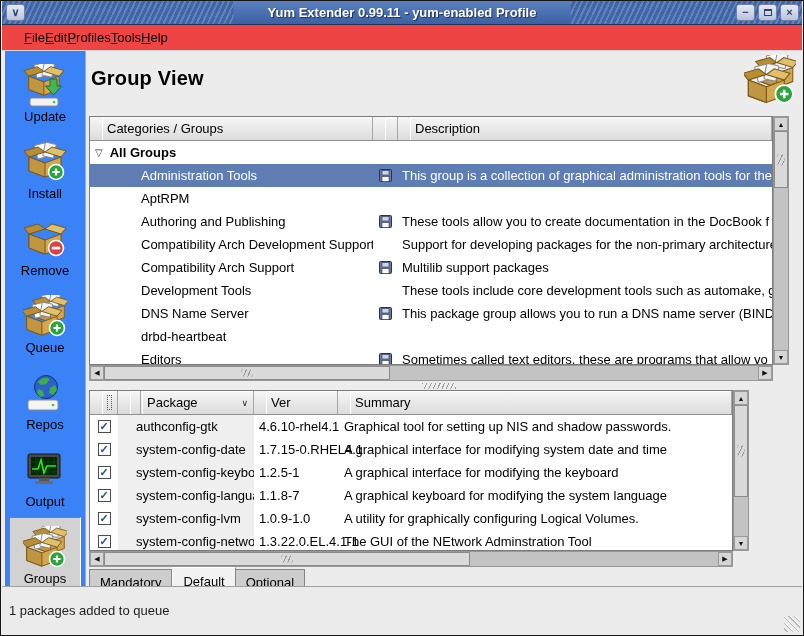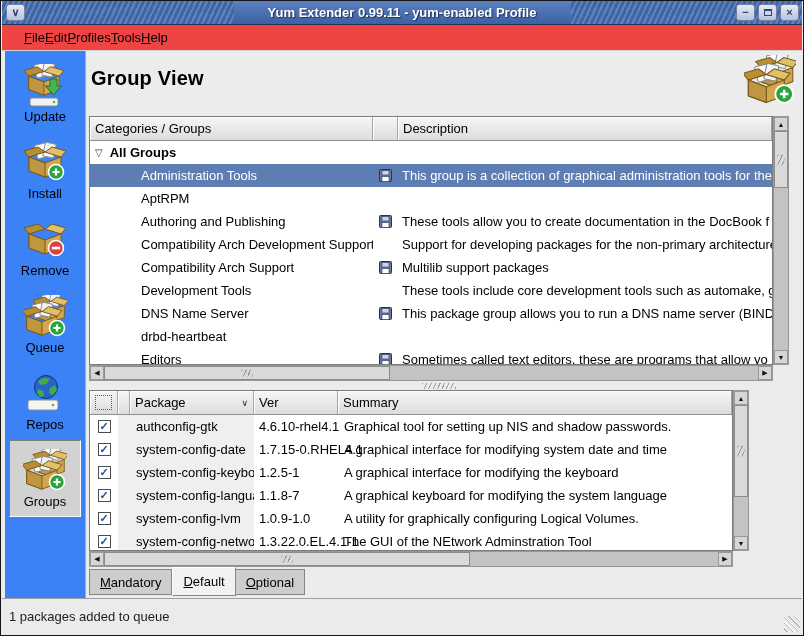--- a/index.html
+++ b/index.html
@@ -50,21 +50,21 @@
   
   .pane { position:absolute; }
   .pane .view { position:absolute; left:0; top:0; right:16px; bottom:16px;
     border:1px solid #7c7c7c; background:#fff; overflow:hidden; }
   .tree-pane { left:88px; top:115px; width:700px; height:265px; }
   .pkg-pane  { left:88px; top:389px; width:660px; height:177px; }
 
   .hdr { display:grid; height:24px; background:linear-gradient(#f6f6f6,#dcdcdc);
     border-bottom:1px solid #8f8f8f; font-size:13px; }
   .hdr .hcell { border-right:1px solid #a6a6a6; box-shadow:inset 1px 1px 0 #fff;
-    display:flex; align-items:center; padding:0 5px; overflow:hidden; white-space:nowrap; }
+    display:flex; align-items:center; padding:0 5px; overflow:hidden; white-space:nowrap;margin-left:12px; }
   .tgrid { grid-template-columns:283px 25px 1fr; }
   .pgrid { grid-template-columns:28px 12px 124px 84px 1fr; }
 
   .trow, .prow { display:grid; height:23px; align-items:center; font-size:13px; }
   .trow { grid-template-columns:283px 25px 1fr; }
   .prow { grid-template-columns:28px 12px 124px 84px 1fr; }
   .cell { height:100%; display:flex; align-items:center; overflow:hidden; white-space:nowrap; }
   .gname { padding-left:51px; }
   .root-row { font-weight:bold; }
   .root-row .gname { padding-left:5px; gap:7px; }
@@ -109,21 +109,21 @@
   
   .tabs { position:absolute; left:88px; top:568px; display:flex; align-items:flex-start; }
   .tab { height:26px; padding:0 10px; background:#cdcdcd;
     border:1px solid #868686; border-left:none; display:flex; align-items:center;
     font-size:13px; }
   .tab:first-child { border-left:1px solid #868686; }
   .tab.active { background:#f2f2f2; height:29px; margin-top:-2px;
     border-top:1px solid #fff; border-left:1px solid #fff; }
 
   
-  .statusbar { position:absolute; left:1px; right:1px; bottom:1px; height:36px;
+  .statusbar { position:absolute; left:1px; right:1px; bottom:1px; height:48px;
     background:#ebebeb; border-top:1px solid #9f9f9f; display:flex;
     align-items:center; padding-left:7px; font-size:13px; color:#1d1d1d; }
   .grip { position:absolute; right:2px; bottom:2px; width:16px; height:16px;
     background:repeating-linear-gradient(45deg,transparent 0 2px,#b9b9b9 2px 3px,#f7f7f7 3px 4px); }
 
   .hidden-defs { position:absolute; width:0; height:0; overflow:hidden; }
 </style>
 </head>
 <body>
 
@@ -241,20 +241,26 @@
           <use href="#sym-groups"></use>
         </svg>
       <span>Queue</span>
     </div>
     <div class="side-item">
       <svg width="44" height="44" viewBox="0 0 44 44">
           <use href="#sym-repos"></use>
         </svg>
       <span>Repos</span>
     </div>
+    <div class="side-item">
+      <svg width="44" height="44" viewBox="0 0 44 44">
+          <use href="#sym-output"></use>
+        </svg>
+      <span>Output</span>
+    </div>
     <div class="side-item selected">
       <svg width="44" height="44" viewBox="0 0 44 44">
           <use href="#sym-groups"></use>
         </svg>
       <span>Groups</span>
     </div>
   </div>
 
   <div class="page-title">Group View</div>
   <svg class="big-icon" width="52" height="52" viewBox="0 0 44 44">

